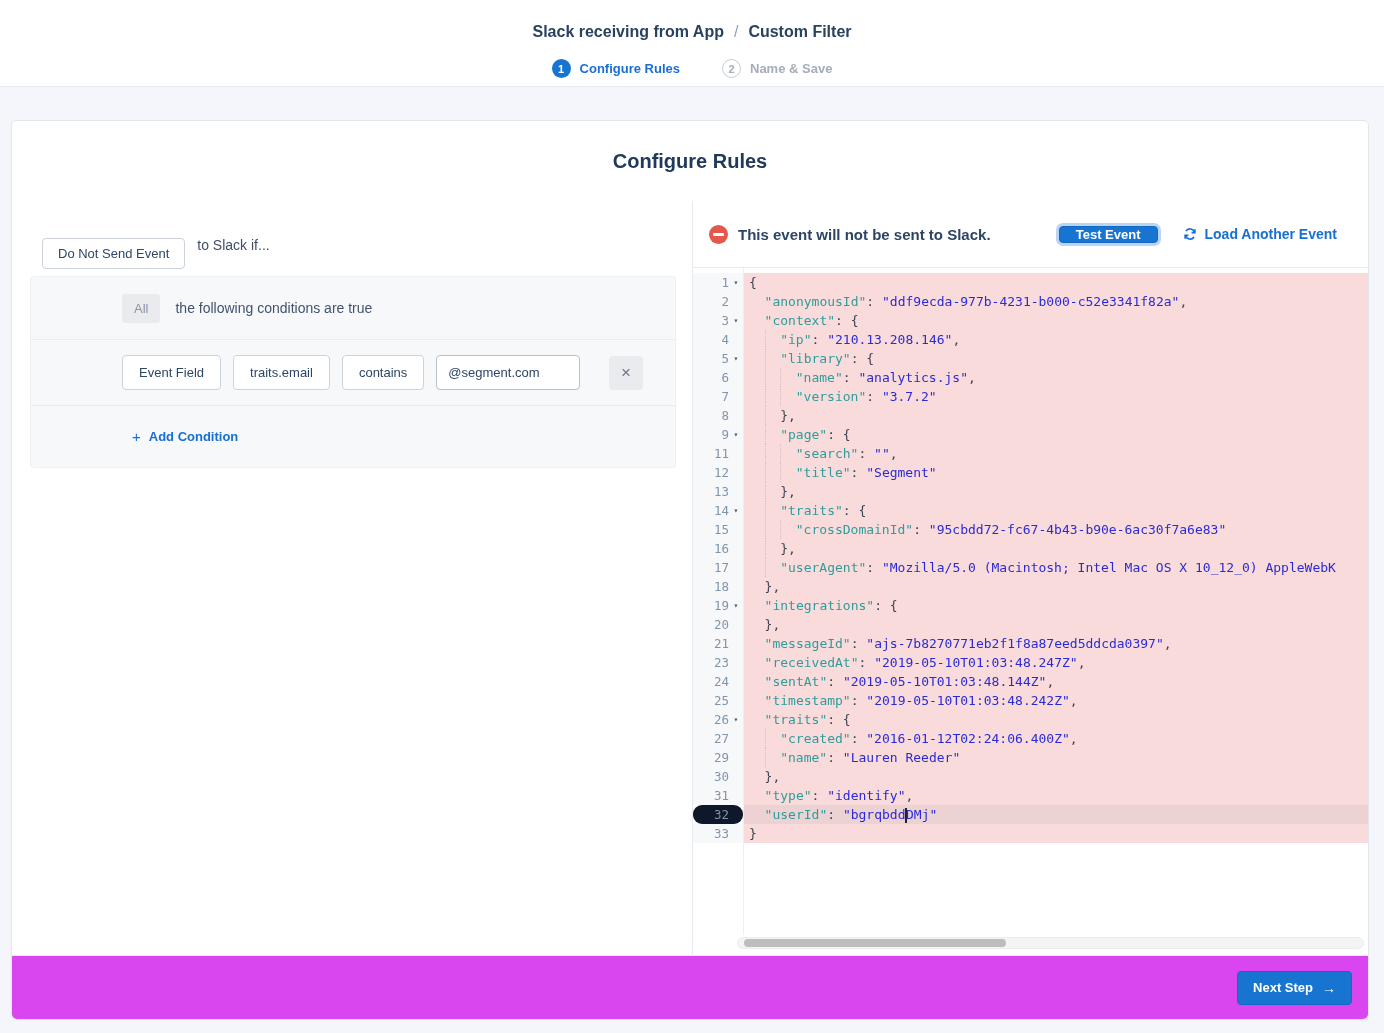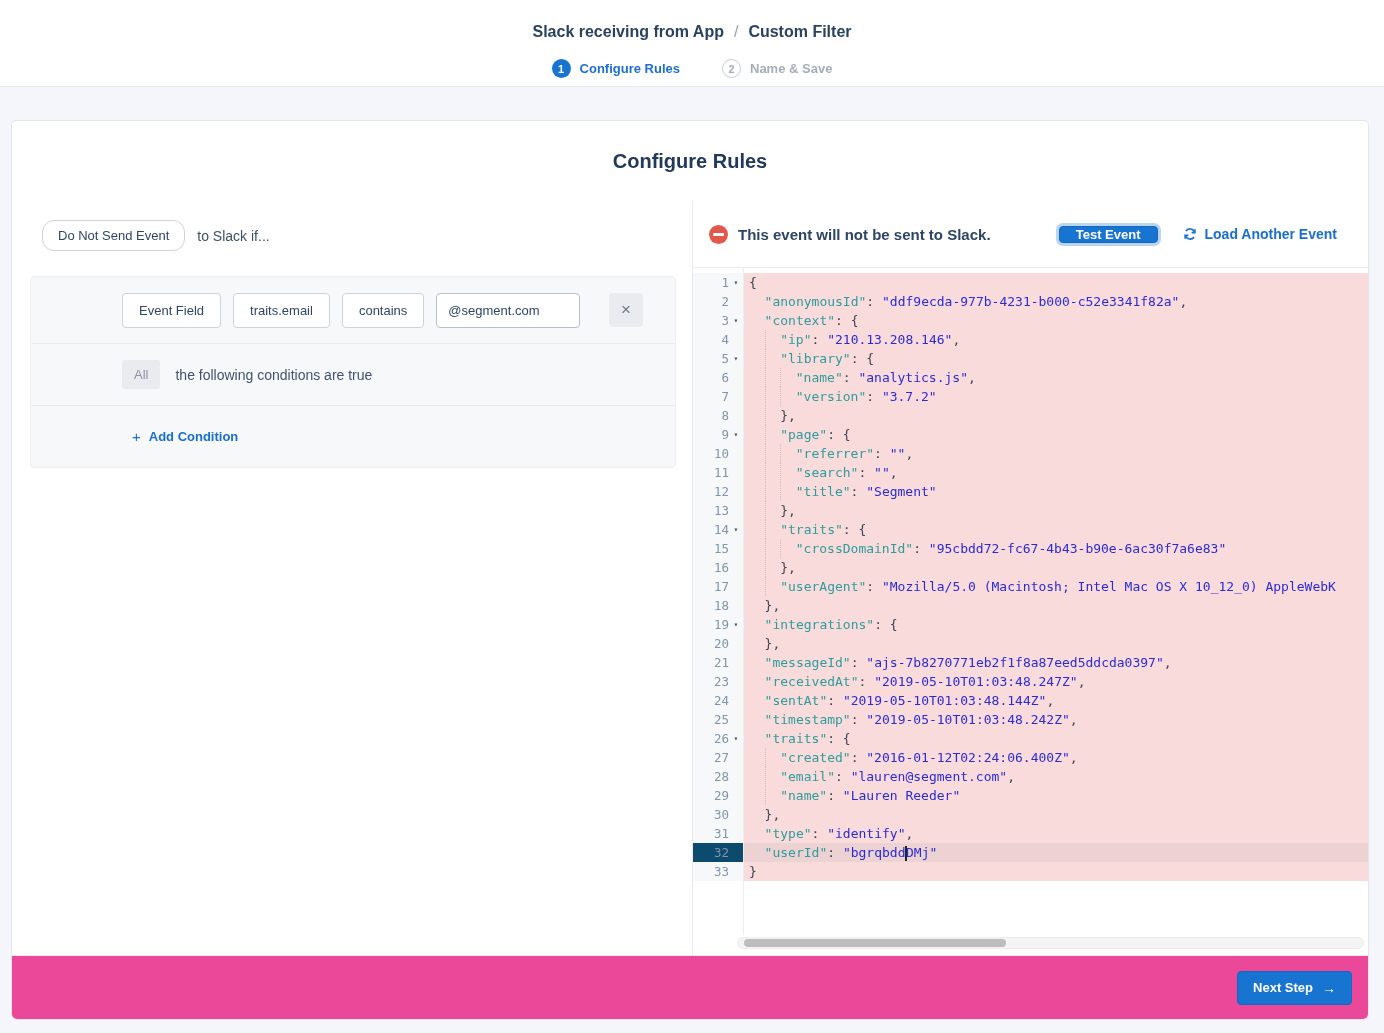--- a/index.html
+++ b/index.html
@@ -45,23 +45,23 @@
     height:80px; display:flex; align-items:center; justify-content:center;
     font-size:20px; font-weight:700; color:#21395a;
   }
   .panels { position:absolute; top:80px; left:0; right:0; bottom:64px; }
   .v-divider { position:absolute; left:680px; top:0; bottom:0; width:1px; background:#e8eaef; }
 
   
   .left-panel { position:absolute; left:0; top:0; width:680px; bottom:0; }
   .action-row { display:flex; align-items:center; margin:19px 0 0 30px; }
   .btn-plain {
-    background:#fff; border:1px solid #ccd3db; border-radius:12px;
+    background:#fff; border:1px solid #ccd3db; border-radius:4px;
     color:#2e4666; font-size:13px; font-weight:500;
-    padding:7px 15px; cursor:pointer; font-family:inherit;
+    padding:7px 15px; cursor:pointer; font-family:inherit;margin-top:18px;
   }
   .action-suffix { font-size:14px; color:#3e4f66; margin-left:12px; }
   .cond-box {
     position:absolute; left:18px; top:75px; width:646px;
     background:#f7f8fa; border:1px solid #eef0f3; border-radius:4px;
   }
   .cond-row { display:flex; align-items:center; padding-left:91px; }
   .cond-row + .cond-row { border-top:1px solid #e9ebef; }
   .row-match { height:62px; }
   .match-badge {
@@ -132,21 +132,21 @@
   .gut {
     width:50px; flex:none; background:#f7f8f9; display:flex;
     justify-content:flex-end; align-items:center;
   }
   .num { color:#8095ab; font-size:12.5px; text-align:right; }
   .fold { width:14px; text-align:center; color:#4a5563; font-size:8px; flex:none; cursor:pointer; }
   .code {
     flex:1; background:#f9dbdb; white-space:pre; overflow:hidden;
     padding-left:6px; color:#3b4350;
   }
-  .cl.act .gut { background:#0c4a6e; }
+  .cl.act .gut { background:#0f172a;border-radius:9px; }
   .cl.act .code { background:#ecd2d2; }
   .ind { display:inline-block; width:15.6px; height:19px; vertical-align:top; }
   .ind.ig { border-left:1px dotted #d8bcbc; }
   .t-k { color:#2f9c9c; }
   .t-s { color:#2b2bd5; }
   .t-p { color:#3b4350; }
   .cursor {
     display:inline-block; width:1.5px; height:15px; background:#222;
     vertical-align:middle; margin:0 -0.5px;
   }
@@ -155,21 +155,21 @@
     background:#f4f4f4; border:1px solid #ececec; border-radius:7px;
   }
   .hscroll-thumb {
     position:absolute; left:6px; top:1px; width:262px; height:8px;
     background:#bdbdbd; border-radius:5px; cursor:pointer;
   }
 
   
   .card-footer {
     position:absolute; left:0; right:0; bottom:0; height:64px;
-    background:#ec4899; border-top:1px solid #e7eaf0;
+    background:#d946ef; border-top:1px solid #e7eaf0;
     border-radius:0 0 5px 5px;
     display:flex; align-items:center; justify-content:flex-end; padding-right:16px;
   }
   .next-btn {
     background:#1774d1; color:#fff; border:1px solid #1268c4; border-radius:4px;
     font-size:13px; font-weight:600; padding:8px 15px; cursor:pointer;
     font-family:inherit; display:flex; align-items:center; gap:9px;
   }
   .next-arrow { font-size:14px; }
 </style>
@@ -199,32 +199,32 @@
   <div class="panels">
     <div class="v-divider"></div>
 
     <div class="left-panel">
       <div class="action-row">
         <button class="btn-plain">Do Not Send Event</button>
         <span class="action-suffix">to Slack if...</span>
       </div>
 
       <div class="cond-box">
+        <div class="cond-row row-match">
+          <span class="match-badge">All</span>
+          <span class="match-text">the following conditions are true</span>
+        </div>
         <div class="cond-row row-cond">
           <button class="cond-btn">Event Field</button>
           <button class="cond-btn">traits.email</button>
           <button class="cond-btn">contains</button>
           <input class="cond-input" value="@segment.com" style="">
           <button class="remove-btn">
             <span>×</span>
           </button>
-        </div>
-        <div class="cond-row row-match">
-          <span class="match-badge">All</span>
-          <span class="match-text">the following conditions are true</span>
         </div>
         <div class="cond-row row-add">
           <button class="add-link">
             <span class="add-plus">+</span>
             <span>Add Condition</span>
           </button>
         </div>
       </div>
     </div>
 
@@ -305,27 +305,20 @@
             </div>
             <div class="cl">
               <div class="gut">
                 <span class="num">9</span>
                 <span class="fold">▾</span>
               </div>
               <div class="code"><span class="ind"></span><span class="ind ig"></span><span class="t-k">"page"</span><span class="t-p">: {</span></div>
             </div>
             <div class="cl">
               <div class="gut">
-                <span class="num">10</span>
-                <span class="fold"></span>
-              </div>
-              <div class="code"><span class="ind"></span><span class="ind ig"></span><span class="ind ig"></span><span class="t-k">"referrer"</span><span class="t-p">: </span><span class="t-s">""</span><span class="t-p">,</span></div>
-            </div>
-            <div class="cl">
-              <div class="gut">
                 <span class="num">11</span>
                 <span class="fold"></span>
               </div>
               <div class="code"><span class="ind"></span><span class="ind ig"></span><span class="ind ig"></span><span class="t-k">"search"</span><span class="t-p">: </span><span class="t-s">""</span><span class="t-p">,</span></div>
             </div>
             <div class="cl">
               <div class="gut">
                 <span class="num">12</span>
                 <span class="fold"></span>
               </div>
@@ -421,27 +414,20 @@
                 <span class="fold">▾</span>
               </div>
               <div class="code"><span class="ind"></span><span class="t-k">"traits"</span><span class="t-p">: {</span></div>
             </div>
             <div class="cl">
               <div class="gut">
                 <span class="num">27</span>
                 <span class="fold"></span>
               </div>
               <div class="code"><span class="ind"></span><span class="ind ig"></span><span class="t-k">"created"</span><span class="t-p">: </span><span class="t-s">"2016-01-12T02:24:06.400Z"</span><span class="t-p">,</span></div>
-            </div>
-            <div class="cl">
-              <div class="gut">
-                <span class="num">28</span>
-                <span class="fold"></span>
-              </div>
-              <div class="code"><span class="ind"></span><span class="ind ig"></span><span class="t-k">"email"</span><span class="t-p">: </span><span class="t-s">"lauren@segment.com"</span><span class="t-p">,</span></div>
             </div>
             <div class="cl">
               <div class="gut">
                 <span class="num">29</span>
                 <span class="fold"></span>
               </div>
               <div class="code"><span class="ind"></span><span class="ind ig"></span><span class="t-k">"name"</span><span class="t-p">: </span><span class="t-s">"Lauren Reeder"</span></div>
             </div>
             <div class="cl">
               <div class="gut">

